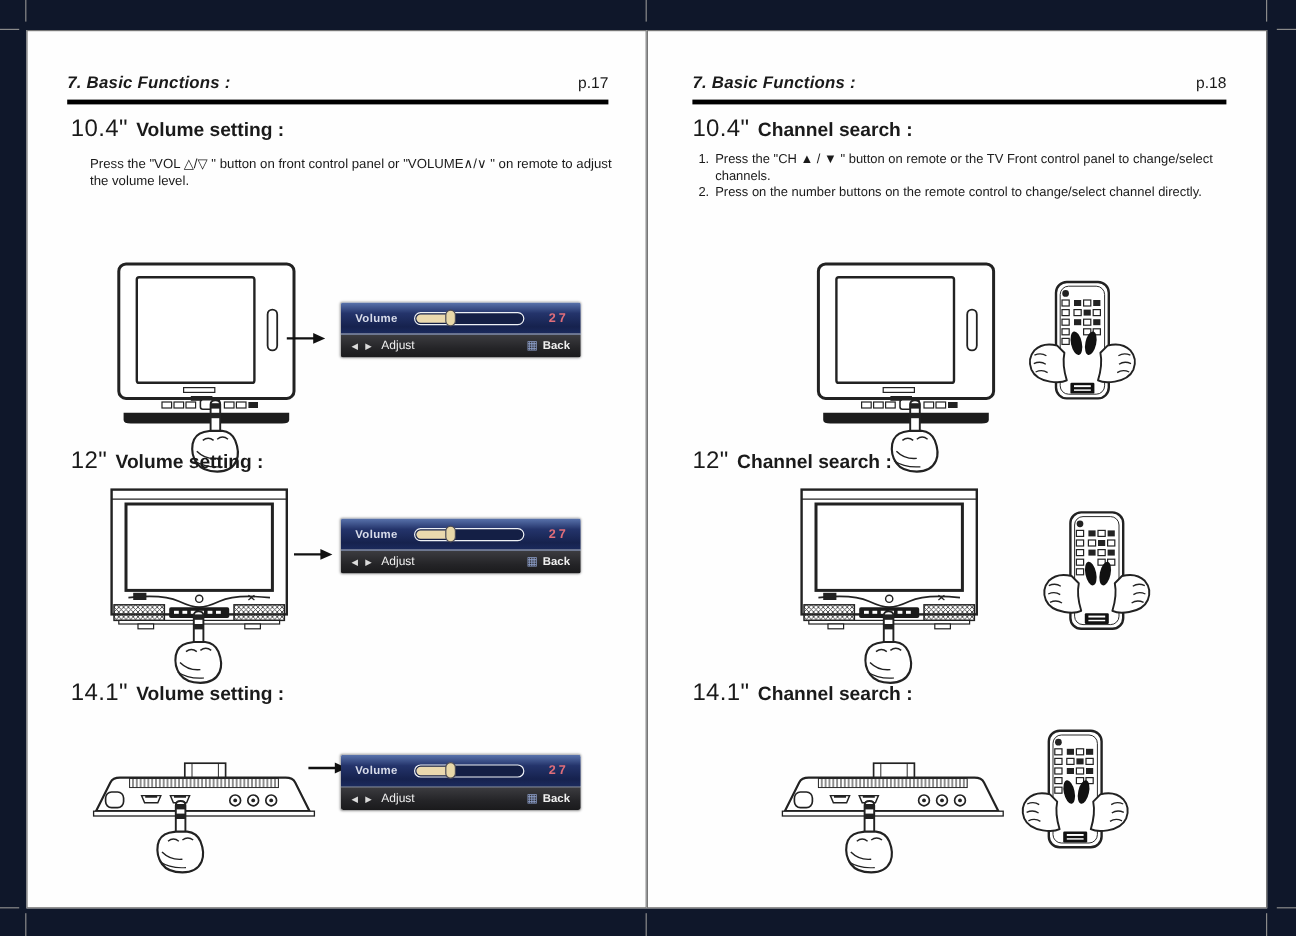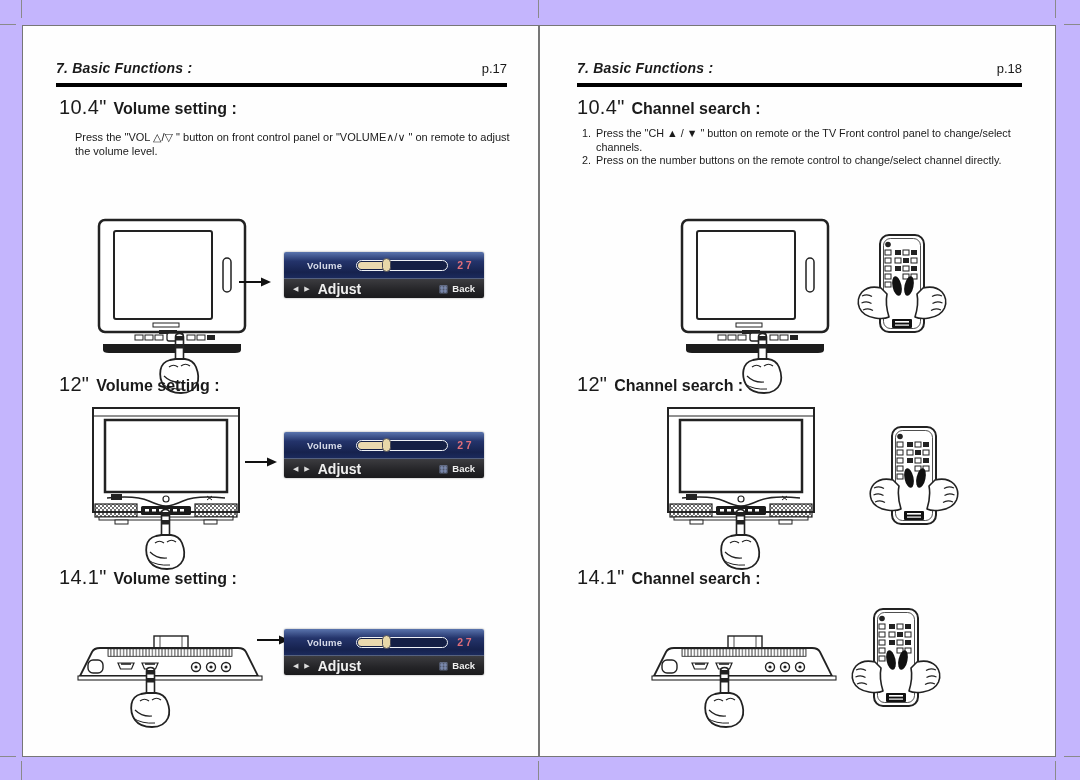--- a/index.html
+++ b/index.html
@@ -1,16 +1,16 @@
 <!DOCTYPE html>
 <html><head>
 <meta charset="utf-8">
 <style>
   html,body{margin:0;padding:0;background:#ffffff;}
-  .sheet{position:relative;width:1080px;height:780px;background:#c4b5fd;
+  .sheet{position:relative;width:1080px;height:780px;background:#0f172a;
          font-family:"Liberation Sans",sans-serif;color:#1a1a1a;overflow:hidden;}
 
   
   .crop{position:absolute;background:#8a8a8a;}
   .crop.v{width:1px;}
   .crop.h{height:1px;}
 
   
   .page{position:absolute;top:25px;width:517px;height:732px;box-sizing:border-box;
         border:1px solid #777;background:#fefefe;}
@@ -31,35 +31,35 @@
   .steps{position:absolute;font-size:10.8px;line-height:13.5px;}
   .step{display:flex;}
   .step-num{width:14px;flex:0 0 14px;}
   .step-text{flex:1;}
 
   .fig{position:absolute;}
 
   
   .osd{position:absolute;width:200px;height:46px;border-radius:2px;overflow:hidden;
        box-shadow:0 0 2px rgba(0,0,0,.45);}
-  .osd-top{height:26px;display:flex;align-items:center;padding:0 10px 0 23px;box-sizing:border-box;
+  .osd-top{height:26px;display:flex;align-items:center;padding:0 10px 0 12px;box-sizing:border-box;
        background:linear-gradient(180deg,#5a74ad 0%,#24346b 35%,#16224e 78%,#1b2a5c 100%);}
   .osd-label{color:#d8dcea;font-size:9.5px;font-weight:bold;letter-spacing:.3px;}
   .osd-slider{position:relative;width:92px;height:11px;margin-left:14px;
        border:1.5px solid #eef1f6;border-radius:7px;background:#141f45;box-sizing:border-box;}
   .osd-fill{position:absolute;left:1px;top:1px;bottom:1px;width:31%;
        background:#ead9ae;border-radius:5px 1px 1px 5px;}
   .osd-knob{position:absolute;left:27%;top:-3px;width:9px;height:14px;
        background:#e8d8a8;border:1.5px solid #4a4a55;border-radius:5px;box-sizing:border-box;}
   .osd-value{margin-left:auto;color:#e06e7a;font-size:10.5px;font-weight:bold;letter-spacing:2.5px;}
   .osd-bottom{height:20px;display:flex;align-items:center;padding:0 9px;box-sizing:border-box;
        border-top:1px solid #55617f;
        background:linear-gradient(180deg,#3c3c40 0%,#242427 60%,#1a1a1c 100%);}
   .osd-arrows{font-size:7px;color:#dcdcdc;letter-spacing:2px;margin-right:6px;}
-  .osd-adjust{font-size:14px;font-weight:bold;color:#f0f0f0;}
+  .osd-adjust{font-size:10px;font-weight:normal;color:#f0f0f0;}
   .osd-back-group{margin-left:auto;display:flex;align-items:center;gap:4px;}
   .osd-grid-icon{font-size:10px;color:#8ea0cc;line-height:1;}
   .osd-back{font-size:9.5px;font-weight:bold;color:#f0f0f0;}
 
   svg{display:block;}
   .defs-holder{position:absolute;width:0;height:0;overflow:hidden;}
 </style>
 </head>
 <body>
 

